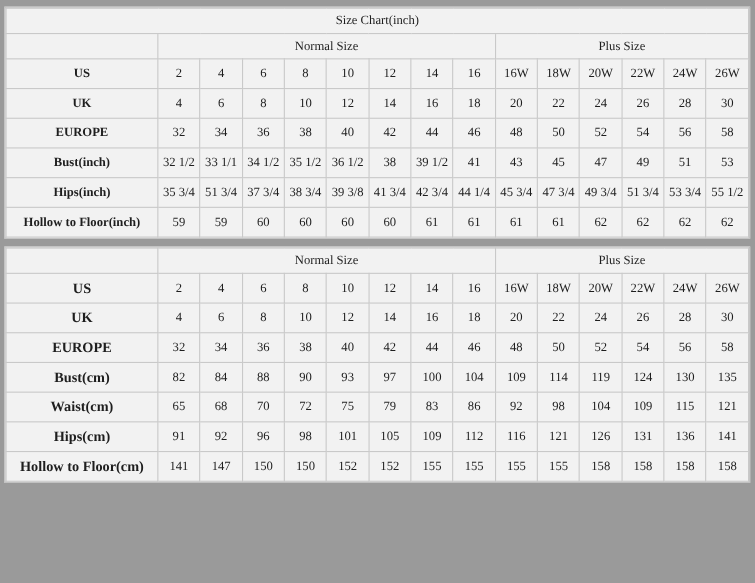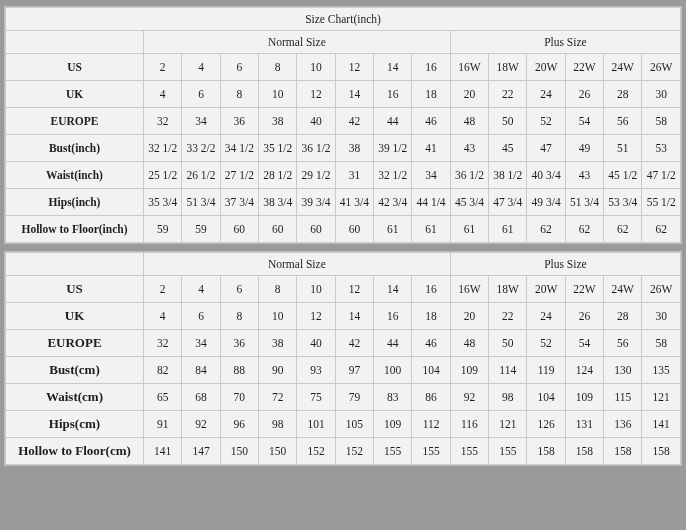--- a/index.html
+++ b/index.html
@@ -148,60 +148,43 @@
           <td>50</td>
           <td>52</td>
           <td>54</td>
           <td>56</td>
           <td>58</td>
         </tr>
 
         <tr class="data-row">
           <td class="label-cell">Bust(inch)</td>
           <td class="small-val">32 1/2</td>
-          <td class="small-val">33 2/2</td>
+          <td class="small-val">33 1/1</td>
           <td class="small-val">34 1/2</td>
           <td class="small-val">35 1/2</td>
           <td class="small-val">36 1/2</td>
           <td class="small-val">38</td>
           <td class="small-val">39 1/2</td>
           <td class="small-val">41</td>
           <td class="small-val">43</td>
           <td class="small-val">45</td>
           <td class="small-val">47</td>
           <td class="small-val">49</td>
           <td class="small-val">51</td>
           <td class="small-val">53</td>
         </tr>
 
-        <tr class="data-row">
-          <td class="label-cell">Waist(inch)</td>
-          <td class="small-val">25 1/2</td>
-          <td class="small-val">26 1/2</td>
-          <td class="small-val">27 1/2</td>
-          <td class="small-val">28 1/2</td>
-          <td class="small-val">29 1/2</td>
-          <td class="small-val">31</td>
-          <td class="small-val">32 1/2</td>
-          <td class="small-val">34</td>
-          <td class="small-val">36 1/2</td>
-          <td class="small-val">38 1/2</td>
-          <td class="small-val">40 3/4</td>
-          <td class="small-val">43</td>
-          <td class="small-val">45 1/2</td>
-          <td class="small-val">47 1/2</td>
-        </tr>
 
         <tr class="data-row">
           <td class="label-cell">Hips(inch)</td>
           <td class="small-val">35 3/4</td>
           <td class="small-val">51 3/4</td>
           <td class="small-val">37 3/4</td>
           <td class="small-val">38 3/4</td>
-          <td class="small-val">39 3/4</td>
+          <td class="small-val">39 3/8</td>
           <td class="small-val">41 3/4</td>
           <td class="small-val">42 3/4</td>
           <td class="small-val">44 1/4</td>
           <td class="small-val">45 3/4</td>
           <td class="small-val">47 3/4</td>
           <td class="small-val">49 3/4</td>
           <td class="small-val">51 3/4</td>
           <td class="small-val">53 3/4</td>
           <td class="small-val">55 1/2</td>
         </tr>

